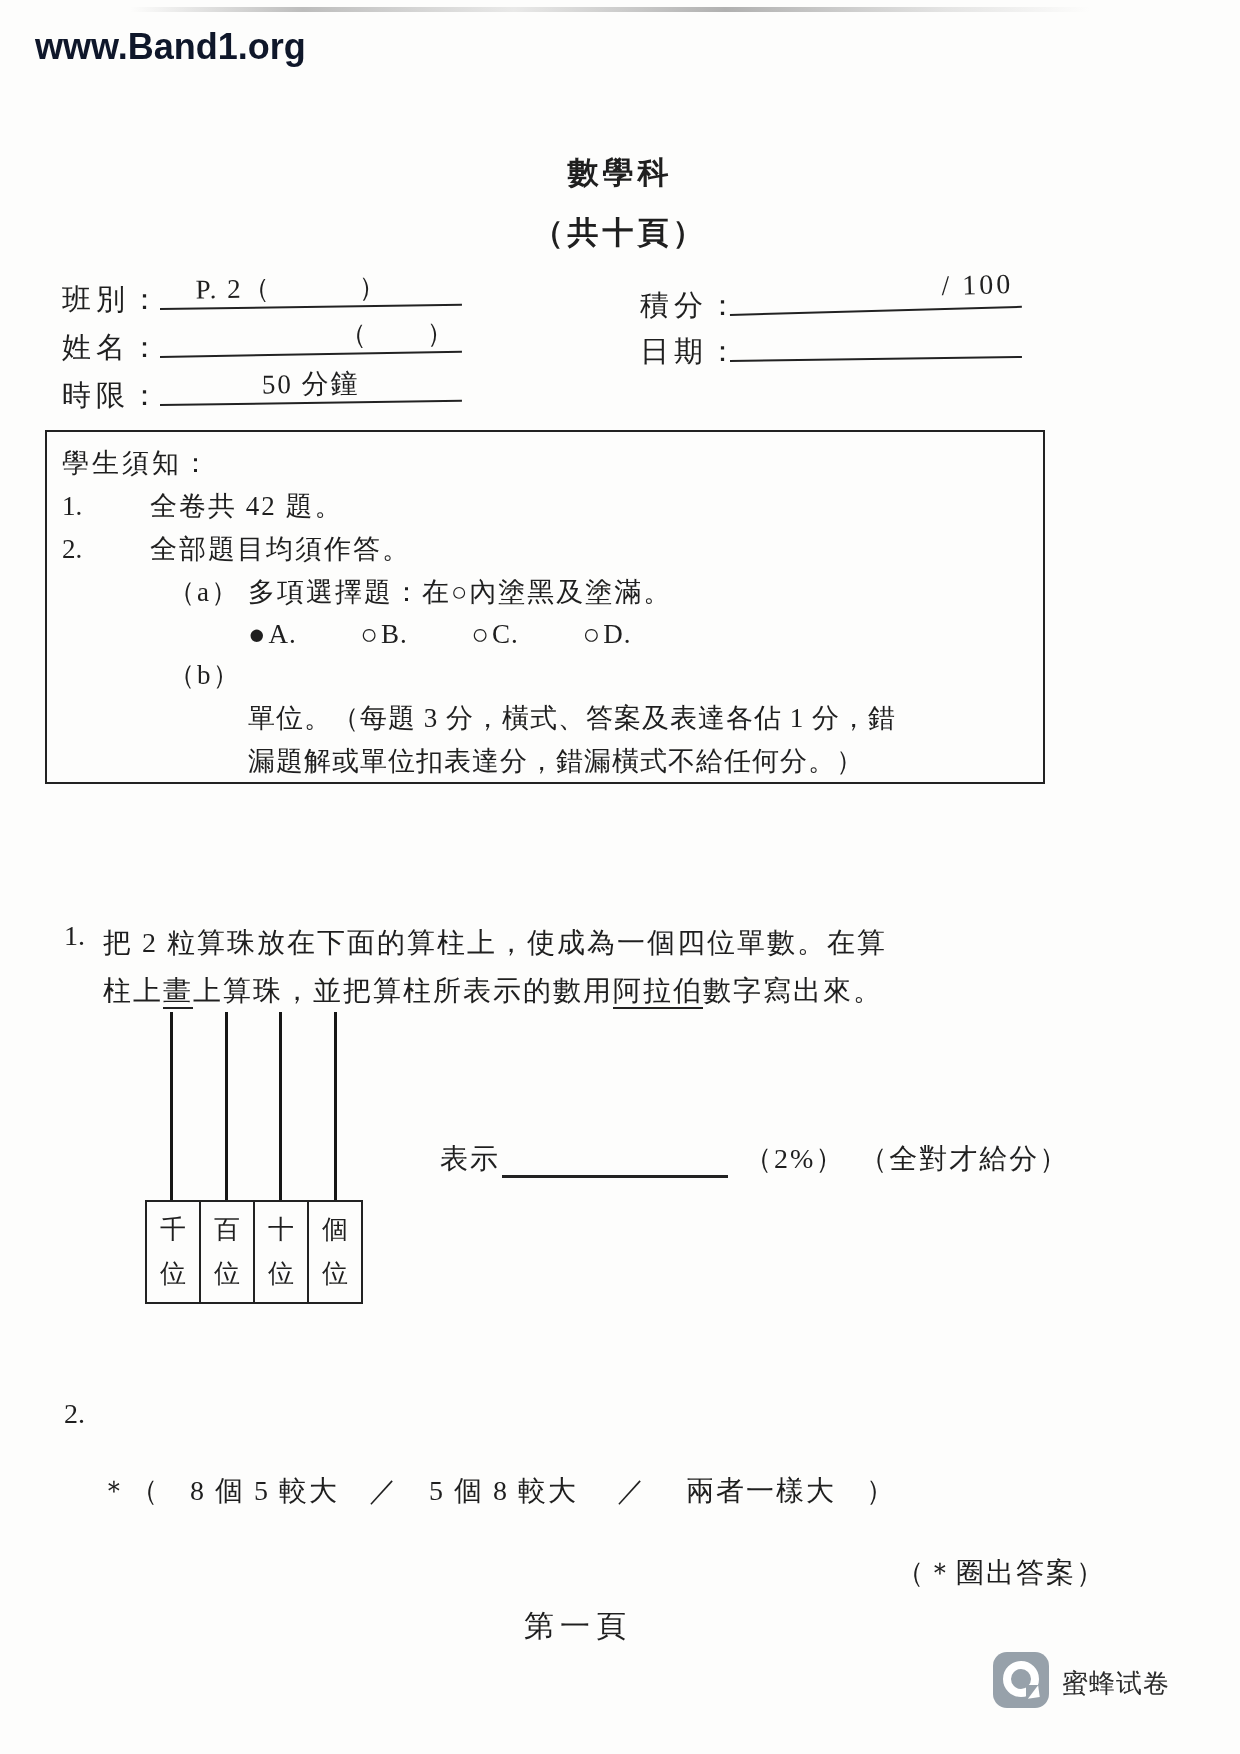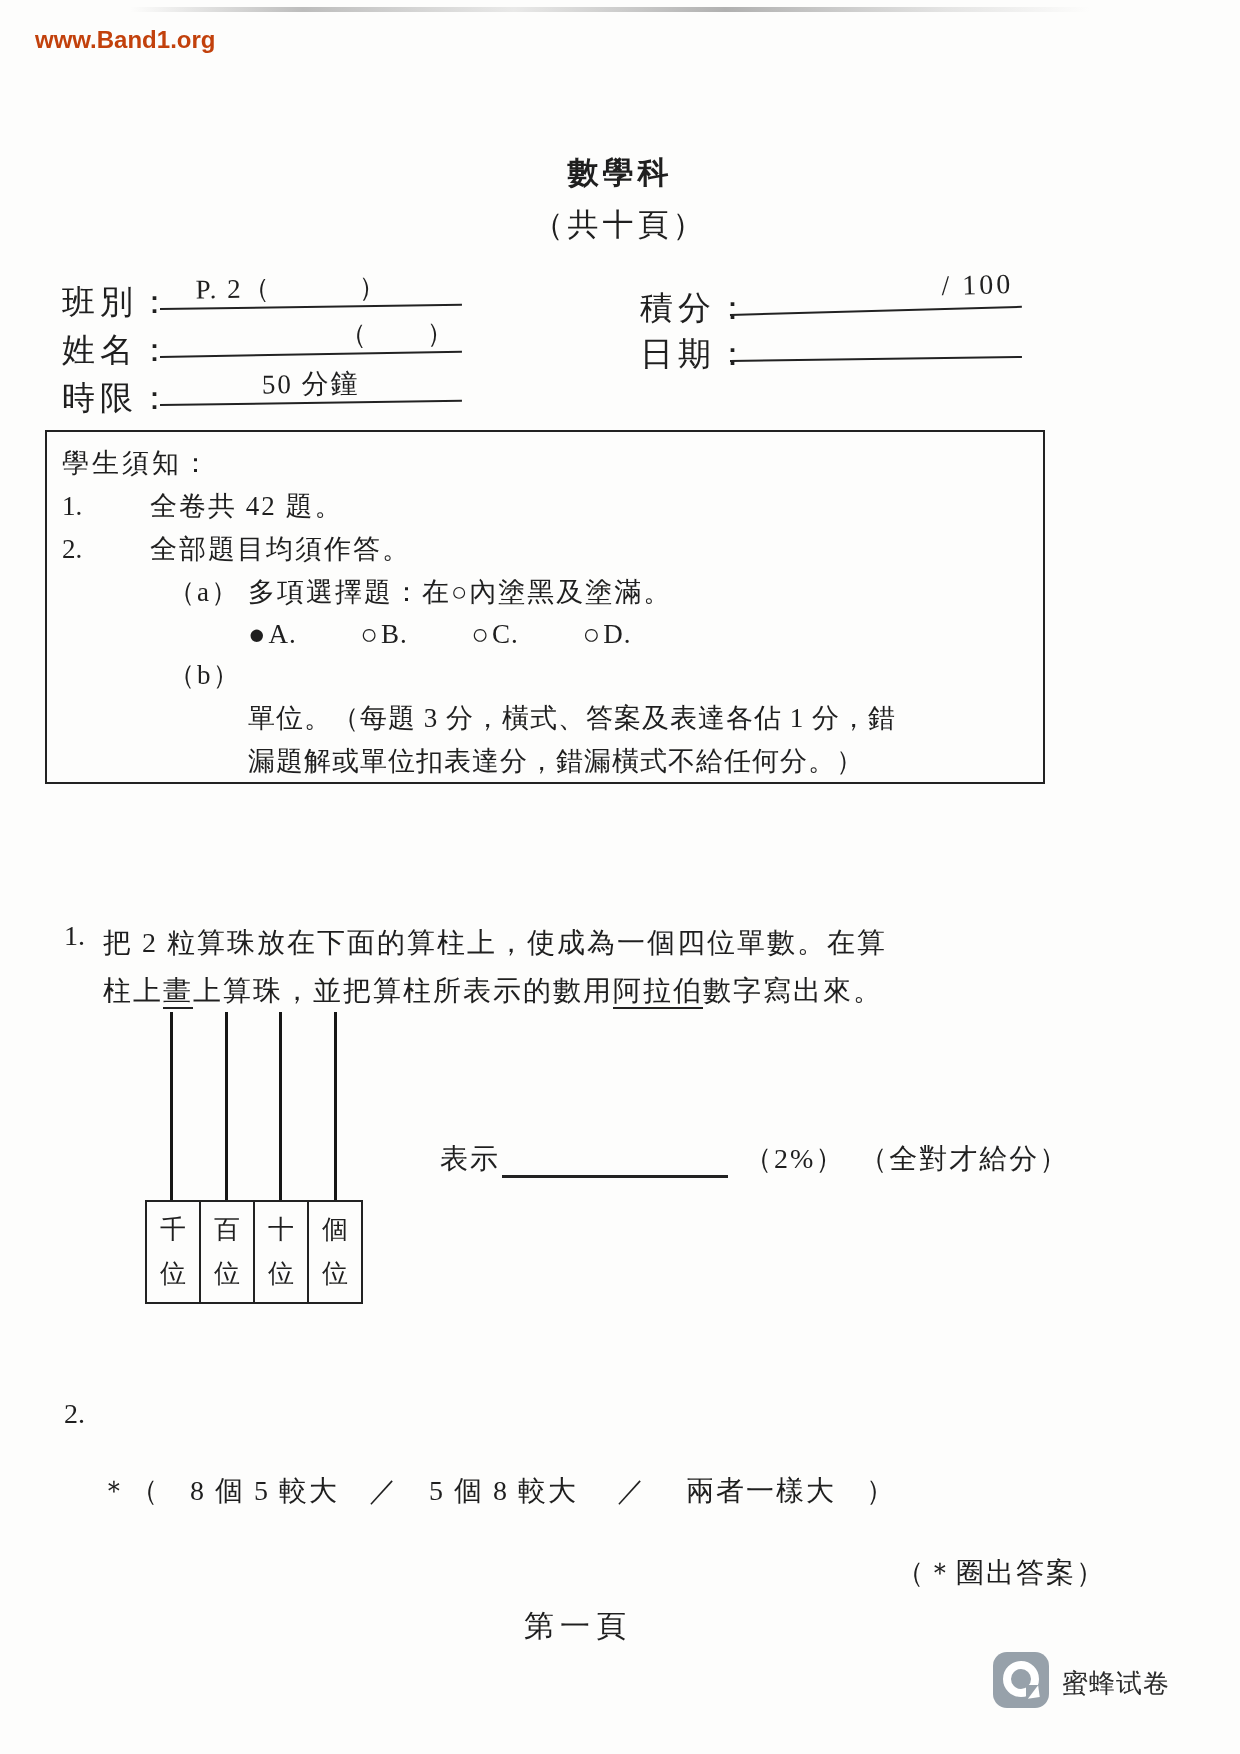--- a/index.html
+++ b/index.html
@@ -6,30 +6,30 @@
   .page{
     position:relative;
     width:1240px;height:1754px;
     margin:0 auto;
     background:#fdfdfc;
     color:#1f1f1f;
     font-family:"Liberation Serif","DejaVu Serif",serif;
     overflow:hidden;
   }
   .t{position:absolute;white-space:nowrap;}
-  .lbl{font-size:33px;letter-spacing:5px;}
+  .lbl{font-size:29px;letter-spacing:5px;}
   .smudge{
     position:absolute;left:130px;top:7px;width:960px;height:5px;
     background:linear-gradient(90deg,rgba(120,120,120,0) 0%,rgba(110,110,110,.45) 18%,rgba(120,120,120,.15) 40%,rgba(100,100,100,.5) 62%,rgba(130,130,130,.2) 85%,rgba(120,120,120,0) 100%);
     border-radius:3px;
   }
   .watermark{
     position:absolute;left:35px;top:26px;
     font-family:"Liberation Sans","DejaVu Sans",sans-serif;
-    font-size:24px;font-weight:600;color:#c2410c;
+    font-size:36px;font-weight:600;color:#0f172a;
   }
   .title{left:0;width:100%;text-align:center;font-size:31px;letter-spacing:4px;font-weight:600;}
   
   .uline{
     position:absolute;height:42px;
     border-bottom:2.5px solid #222;
     font-size:27px;
     box-sizing:border-box;
   }
   .uval{position:absolute;bottom:0;left:0;width:100%;letter-spacing:2px;}
@@ -104,21 +104,21 @@
 </head>
 <body>
 
 <div class="page">
 
   <div class="smudge"></div>
 
   <div class="watermark">www.Band1.org</div>
 
   <div class="t title" style="top:152px">數學科</div>
-  <div class="t title" style="top:204px;font-weight:400">（共十頁）</div>
+  <div class="t title" style="top:212px;font-weight:700">（共十頁）</div>
 
   <div class="t lbl" style="left:62px;top:280px">班別：</div>
   <div class="uline tilt-a" style="left:160px;top:268px;width:302px">
     <span class="uval" style="padding-left:36px">P. 2（　　　）</span>
   </div>
 
   <div class="t lbl" style="left:62px;top:328px">姓名：</div>
   <div class="uline tilt-b" style="left:160px;top:316px;width:302px">
     <span class="uval" style="text-align:right;padding-right:6px;box-sizing:border-box">（　　）</span>
   </div>

